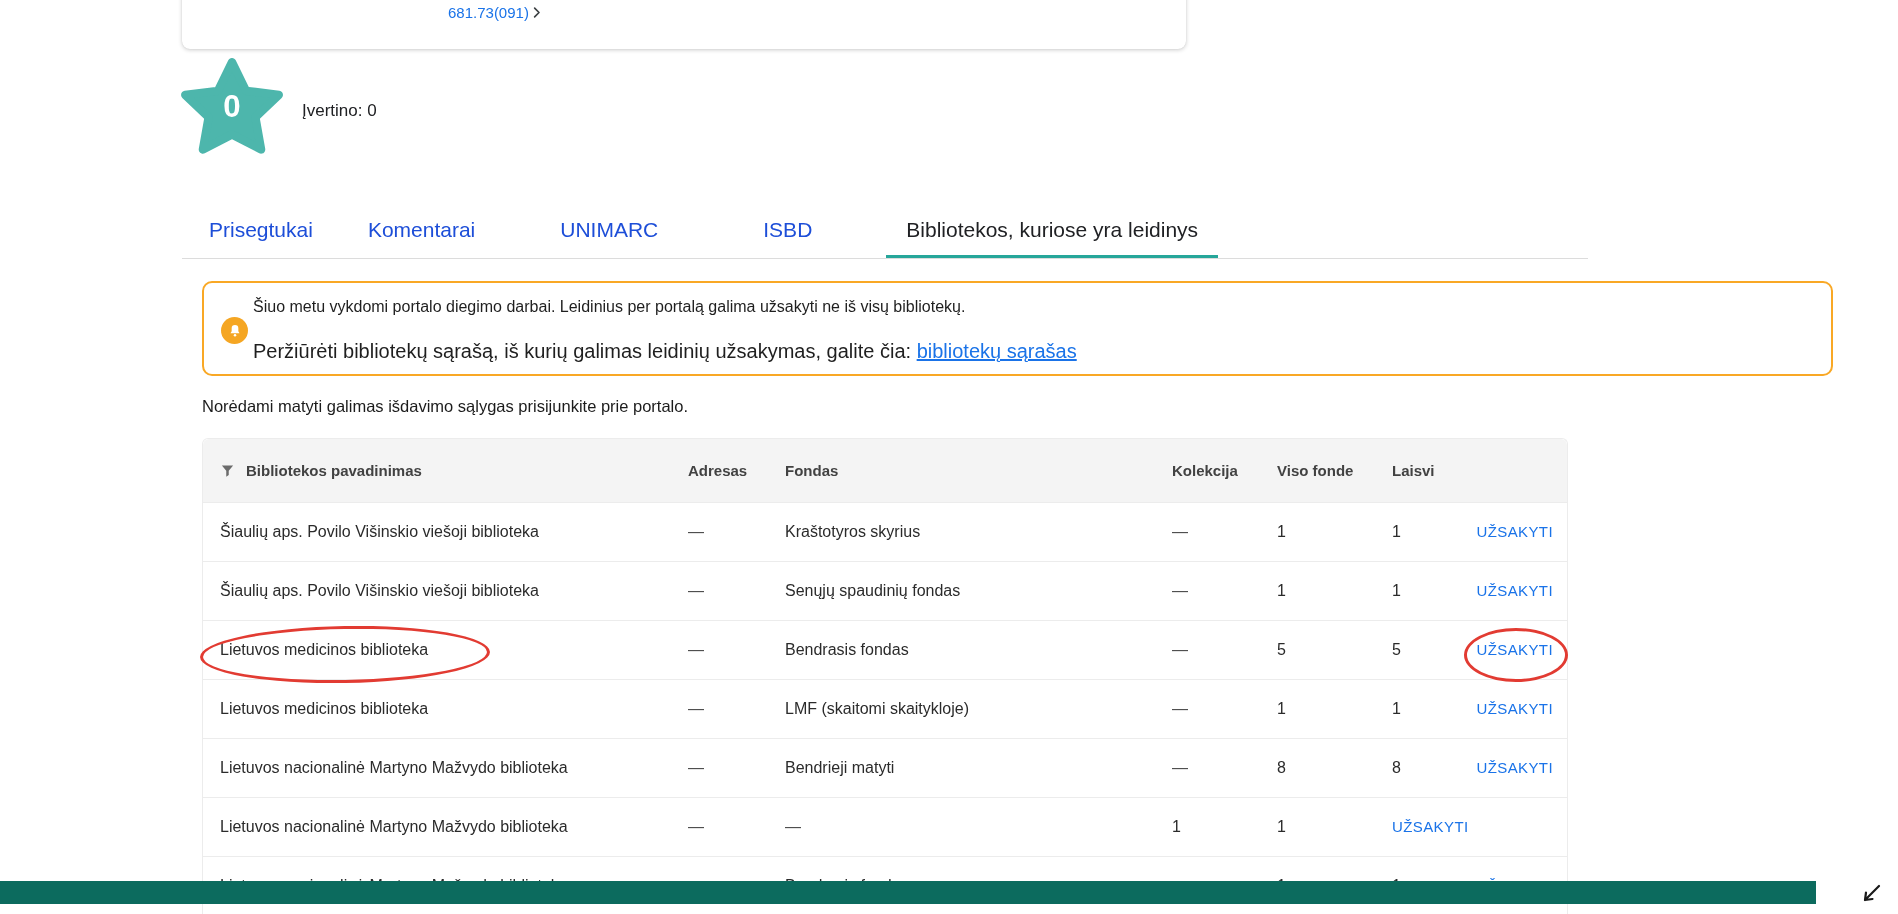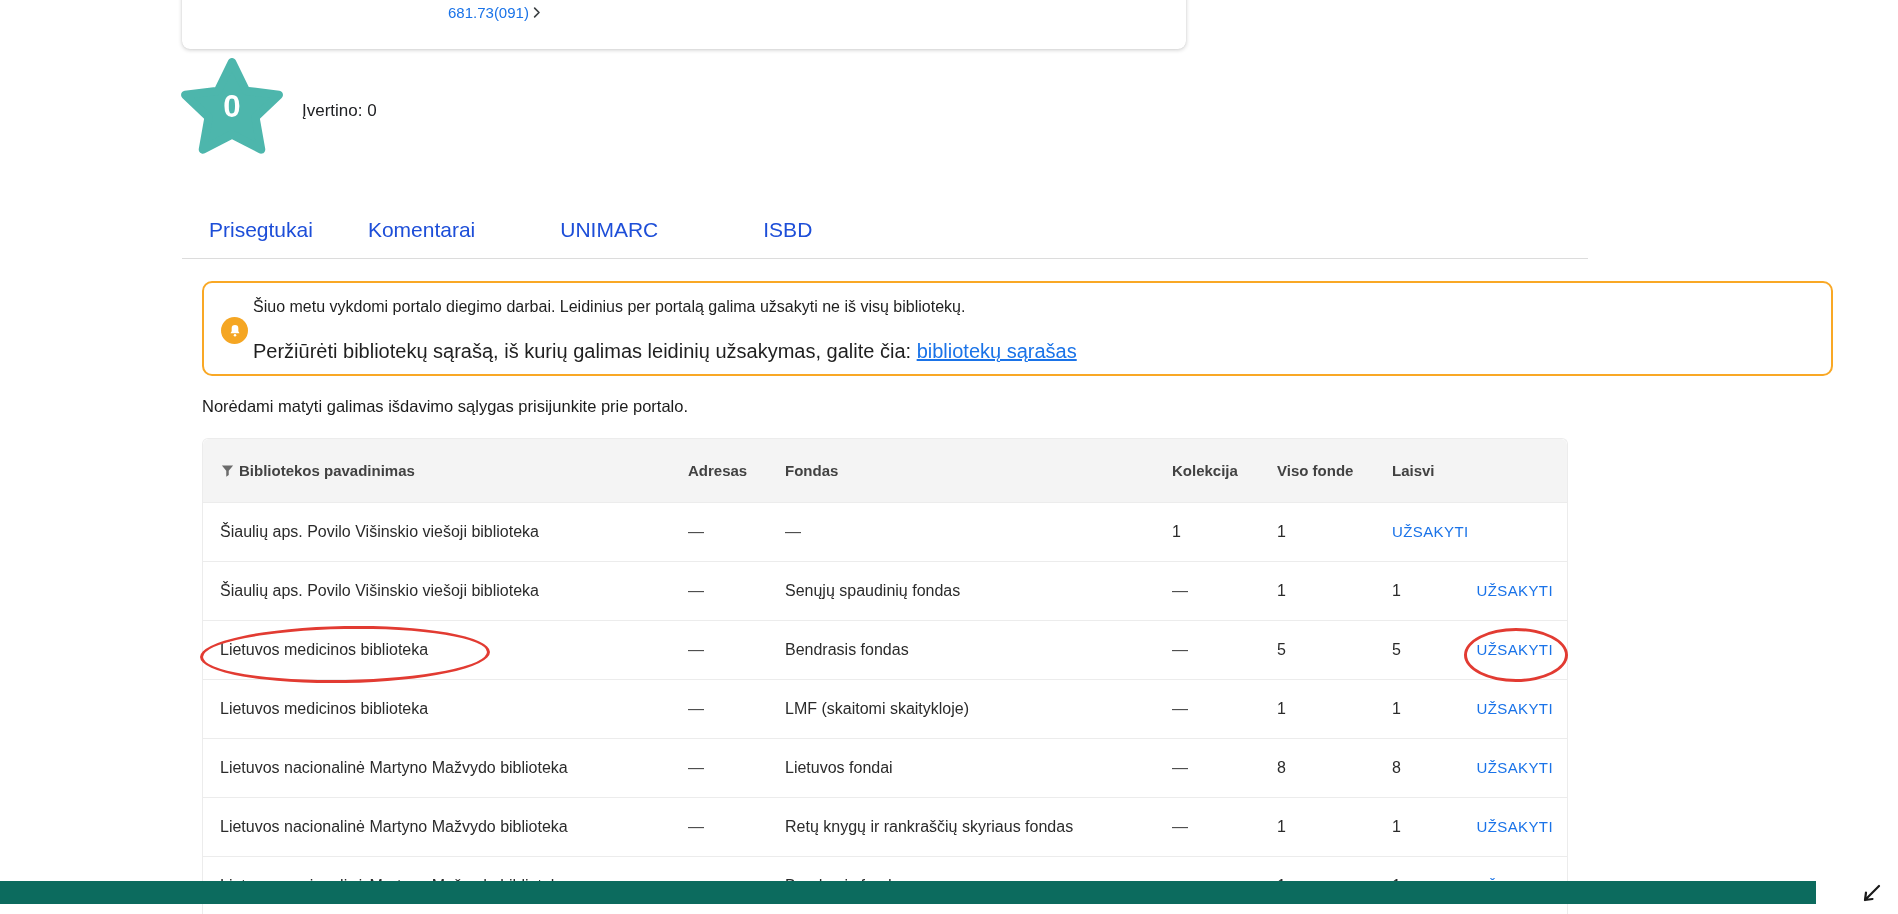--- a/index.html
+++ b/index.html
@@ -73,21 +73,21 @@
     border: 1px solid #ececec; border-bottom: none; border-radius: 6px 6px 0 0;
     background: #fff;
   }
   .row {
     display: grid;
     grid-template-columns: 483px 97px 387px 105px 115px 84px 1fr;
     align-items: center;
   }
   .thead { height: 63px; background: #f4f4f4; border-radius: 6px 6px 0 0;
            font-size: 15px; font-weight: bold; color: #424242; }
-  .thead .cell-lib { display: flex; align-items: center; gap: 4px; padding-left: 17px; }
+  .thead .cell-lib { display: flex; align-items: center; gap: 11px; padding-left: 17px; }
   .tbody .row { height: 59px; border-top: 1px solid #ececec; font-size: 16px; color: #2b2b2b; }
   .cell { padding-left: 2px; }
   .cell-lib { padding-left: 17px; }
   .cell-action { text-align: right; padding-right: 14px; }
   .order-link {
     color: #1a73e8; font-size: 15px; font-weight: 500;
     letter-spacing: 0.4px; text-decoration: none; cursor: pointer; white-space: nowrap;
   }
   .dash { color: #4a4a4a; }
 
@@ -128,20 +128,21 @@
     <text x="50" y="47" text-anchor="middle" dominant-baseline="central" font-size="30" font-weight="bold" fill="#ffffff">0</text>
   </svg>
 </div>
 <div class="rating-label">Įvertino: 0</div>
 
 <div class="tabs">
   <div class="tab t1">Prisegtukai</div>
   <div class="tab t2">Komentarai</div>
   <div class="tab t3">UNIMARC</div>
   <div class="tab t4">ISBD</div>
+  <div class="tab active">Bibliotekos, kuriose yra leidinys</div>
 </div>
 
 <div class="alert">
   <div class="bell">
     <svg width="16" height="16" viewBox="0 0 24 24">
       <path fill="#ffffff" d="M12 3a5 5 0 0 0-5 5v4.2L5.2 15.4h13.6L17 12.2V8a5 5 0 0 0-5-5z"></path>
       <circle cx="12" cy="18.3" r="1.9" fill="#ffffff"></circle>
     </svg>
   </div>
   <div class="line1">Šiuo metu vykdomi portalo diegimo darbai. Leidinius per portalą galima užsakyti ne iš visų bibliotekų.</div>
@@ -168,20 +169,21 @@
     <div class="cell">Kolekcija</div>
     <div class="cell">Viso fonde</div>
     <div class="cell">Laisvi</div>
     <div class="cell cell-action"></div>
   </div>
 
   <div class="tbody">
     <div class="row">
       <div class="cell cell-lib">Šiaulių aps. Povilo Višinskio viešoji biblioteka</div>
       <div class="cell dash">—</div>
+      <div class="cell">Kraštotyros skyrius</div>
       <div class="cell dash">—</div>
       <div class="cell">1</div>
       <div class="cell">1</div>
       <div class="cell cell-action"><a class="order-link">UŽSAKYTI</a></div>
     </div>
     <div class="row">
       <div class="cell cell-lib">Šiaulių aps. Povilo Višinskio viešoji biblioteka</div>
       <div class="cell dash">—</div>
       <div class="cell">Senųjų spaudinių fondas</div>
       <div class="cell dash">—</div>
@@ -203,30 +205,29 @@
       <div class="cell dash">—</div>
       <div class="cell">LMF (skaitomi skaitykloje)</div>
       <div class="cell dash">—</div>
       <div class="cell">1</div>
       <div class="cell">1</div>
       <div class="cell cell-action"><a class="order-link">UŽSAKYTI</a></div>
     </div>
     <div class="row">
       <div class="cell cell-lib">Lietuvos nacionalinė Martyno Mažvydo biblioteka</div>
       <div class="cell dash">—</div>
-      <div class="cell">Lietuvos fondai</div>
+      <div class="cell">Bendrieji matyti</div>
       <div class="cell dash">—</div>
       <div class="cell">8</div>
       <div class="cell">8</div>
       <div class="cell cell-action"><a class="order-link">UŽSAKYTI</a></div>
     </div>
     <div class="row">
       <div class="cell cell-lib">Lietuvos nacionalinė Martyno Mažvydo biblioteka</div>
       <div class="cell dash">—</div>
-      <div class="cell">Retų knygų ir rankraščių skyriaus fondas</div>
       <div class="cell dash">—</div>
       <div class="cell">1</div>
       <div class="cell">1</div>
       <div class="cell cell-action"><a class="order-link">UŽSAKYTI</a></div>
     </div>
     <div class="row">
       <div class="cell cell-lib">Lietuvos nacionalinė Martyno Mažvydo biblioteka</div>
       <div class="cell dash">—</div>
       <div class="cell">Bendrasis fondas</div>
       <div class="cell dash">—</div>

